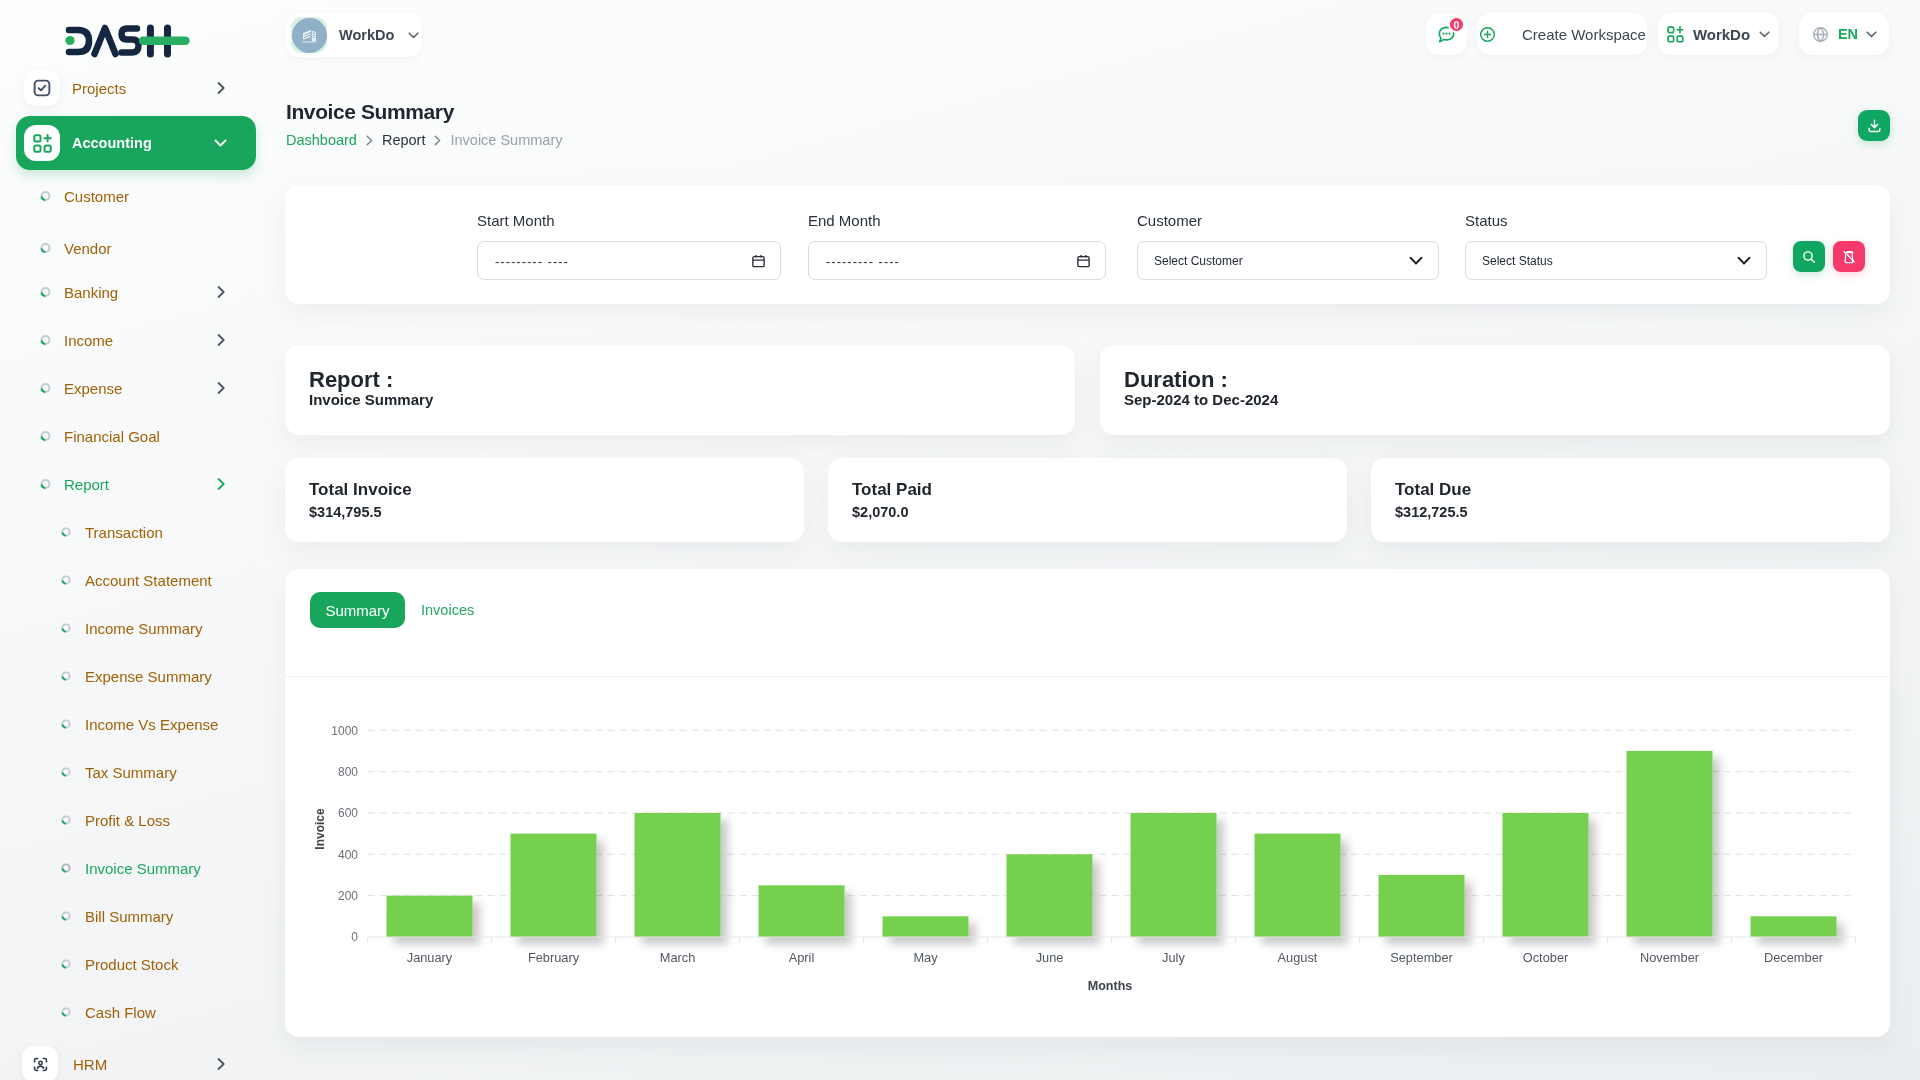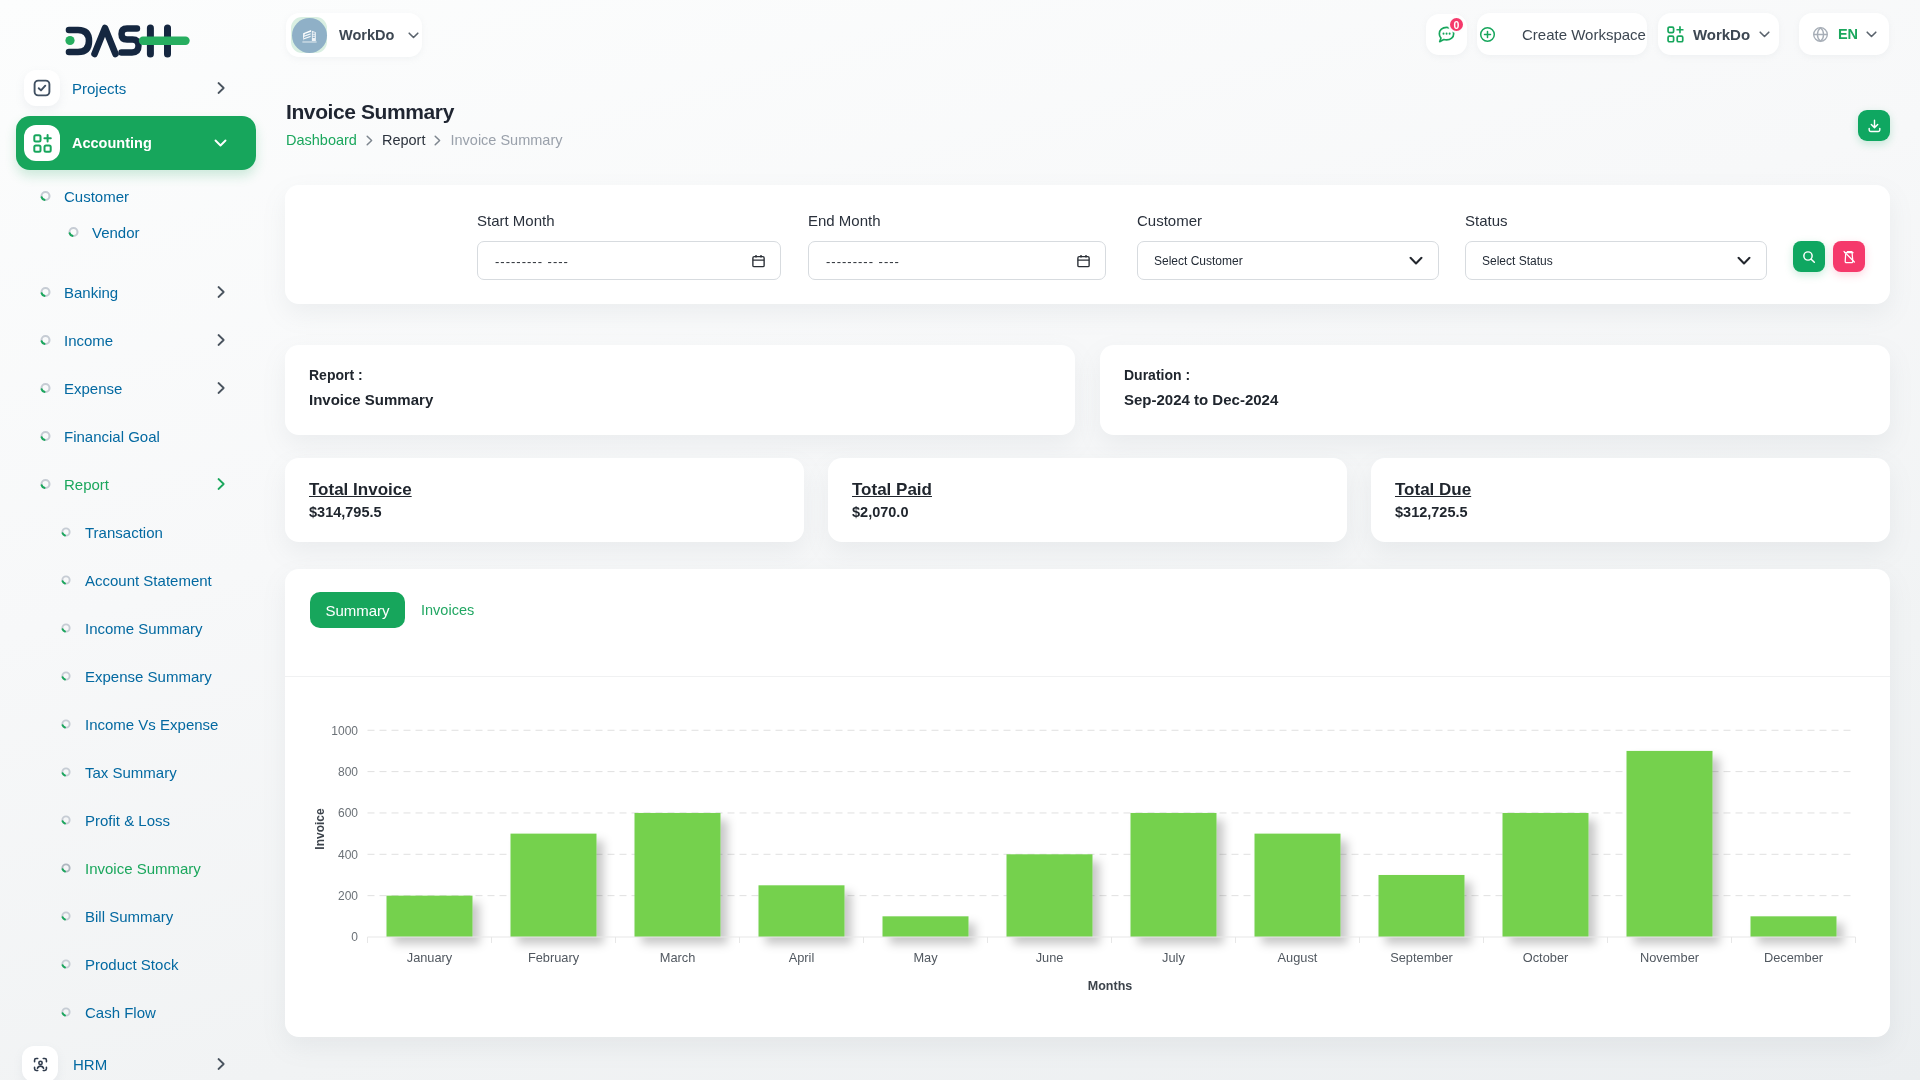--- a/index.html
+++ b/index.html
@@ -10,21 +10,21 @@
     background:linear-gradient(165deg,#fcfdfd 0%,#f7f8f9 40%,#f1f3f4 72%,#ebeef0 100%);
     color:#39424e;
     position:relative;
   }
   svg { display:block; }
 
   
   #sidebar { position:absolute; left:0; top:0; width:260px; height:1080px; }
   .logo { position:absolute; left:64px; top:24px; }
   .mitem { position:absolute; left:0; width:260px; height:48px; }
-  .mitem .txt { position:absolute; left:64px; top:50%; transform:translateY(-50%); font-size:15px; font-weight:500; color:#0369a1; }
+  .mitem .txt { position:absolute; left:64px; top:50%; transform:translateY(-50%); font-size:15px; font-weight:500; color:#a16207; }
   .mitem .bullet { position:absolute; left:40px; top:50%; transform:translateY(-50%); }
   .mitem .chev { position:absolute; left:217px; top:50%; transform:translateY(-50%); }
   .sub .txt { left:85px; }
   .sub .bullet { left:61px; }
   .green-txt { color:#1ba75d !important; }
   .iconbox { position:absolute; left:24px; width:36px; height:36px; background:#fff; border-radius:12px;
              display:flex; align-items:center; justify-content:center; box-shadow:0 4px 10px rgba(150,160,170,.12); }
   #acct { position:absolute; left:16px; top:116px; width:240px; height:54px; background:#17a65c; border-radius:14px;
           box-shadow:0 6px 12px rgba(23,166,92,.20); }
   #acct .iconbox { left:8px; top:9px; box-shadow:none; }
@@ -51,23 +51,23 @@
   .card { position:absolute; background:#fff; border-radius:14px; box-shadow:0 10px 24px rgba(130,140,150,.10); }
   #filter-card { left:285px; top:185px; width:1605px; height:119px; }
   .flabel { position:absolute; top:27px; font-size:15px; color:#2a313c; }
   .finput { position:absolute; top:56px; height:39px; border:1px solid #d7dbdf; border-radius:7px; background:#fff; }
   .dashes { position:absolute; left:17px; top:50%; transform:translateY(-50%); font-size:13px; color:#2a2f36; letter-spacing:1px; }
   .calico { position:absolute; right:14px; top:50%; transform:translateY(-50%); }
   .seltxt { position:absolute; left:16px; top:50%; transform:translateY(-50%); font-size:12px; color:#232b36; }
   .selchev { position:absolute; right:15px; top:50%; transform:translateY(-50%); }
   .sqbtn { position:absolute; top:56px; width:32px; height:31px; border-radius:8px; display:flex; align-items:center; justify-content:center; }
 
-  .info-title { position:absolute; left:24px; font-size:14px; font-weight:700; color:#20262e; }
+  .info-title { position:absolute; left:24px; font-size:22px; font-weight:700; color:#20262e; }
   .info-sub { position:absolute; left:24px; font-size:15px; font-weight:700; color:#20262e; }
-  .tot-title { position:absolute; left:24px; top:22px; font-size:17px; font-weight:700; color:#20262e;text-decoration:underline; }
+  .tot-title { position:absolute; left:24px; top:22px; font-size:17px; font-weight:700; color:#20262e; }
   .tot-val { position:absolute; left:24px; top:46px; font-size:14.5px; font-weight:700; color:#20262e; }
 
   #chart-card { left:285px; top:569px; width:1605px; height:468px; }
   #tab-summary { position:absolute; left:25px; top:23px; width:95px; height:36px; background:#17a65c; border-radius:10px;
                  color:#fff; font-size:15px; display:flex; align-items:center; justify-content:center; }
   #tab-invoices { position:absolute; left:136px; top:23px; height:36px; display:flex; align-items:center; color:#22a763; font-size:14.5px; }
   #chart-divider { position:absolute; left:0; top:107px; width:1605px; height:1px; background:#f0f1f2; }
 </style>
 </head>
 <body>
@@ -118,21 +118,21 @@
 
   <div class="mitem" style="top:172px;">
       <span class="bullet">
         <svg width="11" height="11" viewBox="0 0 11 11" fill="none">
           <circle cx="5.5" cy="5.5" r="4" stroke="#c6ccd4" stroke-width="2.1"></circle>
           <path d="M1.7 6.8 A4 4 0 0 0 4.4 9.35" stroke="#1ba75d" stroke-width="2.1" stroke-linecap="round"></path>
         </svg>
       </span>
       <span class="txt">Customer</span>
     </div>
-  <div class="mitem" style="top:208px;margin-left:28px;">
+  <div class="mitem" style="top:224px;">
       <span class="bullet">
         <svg width="11" height="11" viewBox="0 0 11 11" fill="none">
           <circle cx="5.5" cy="5.5" r="4" stroke="#c6ccd4" stroke-width="2.1"></circle>
           <path d="M1.7 6.8 A4 4 0 0 0 4.4 9.35" stroke="#1ba75d" stroke-width="2.1" stroke-linecap="round"></path>
         </svg>
       </span>
       <span class="txt">Vendor</span>
     </div>
   <div class="mitem" style="top:268px;">
       <span class="bullet">

